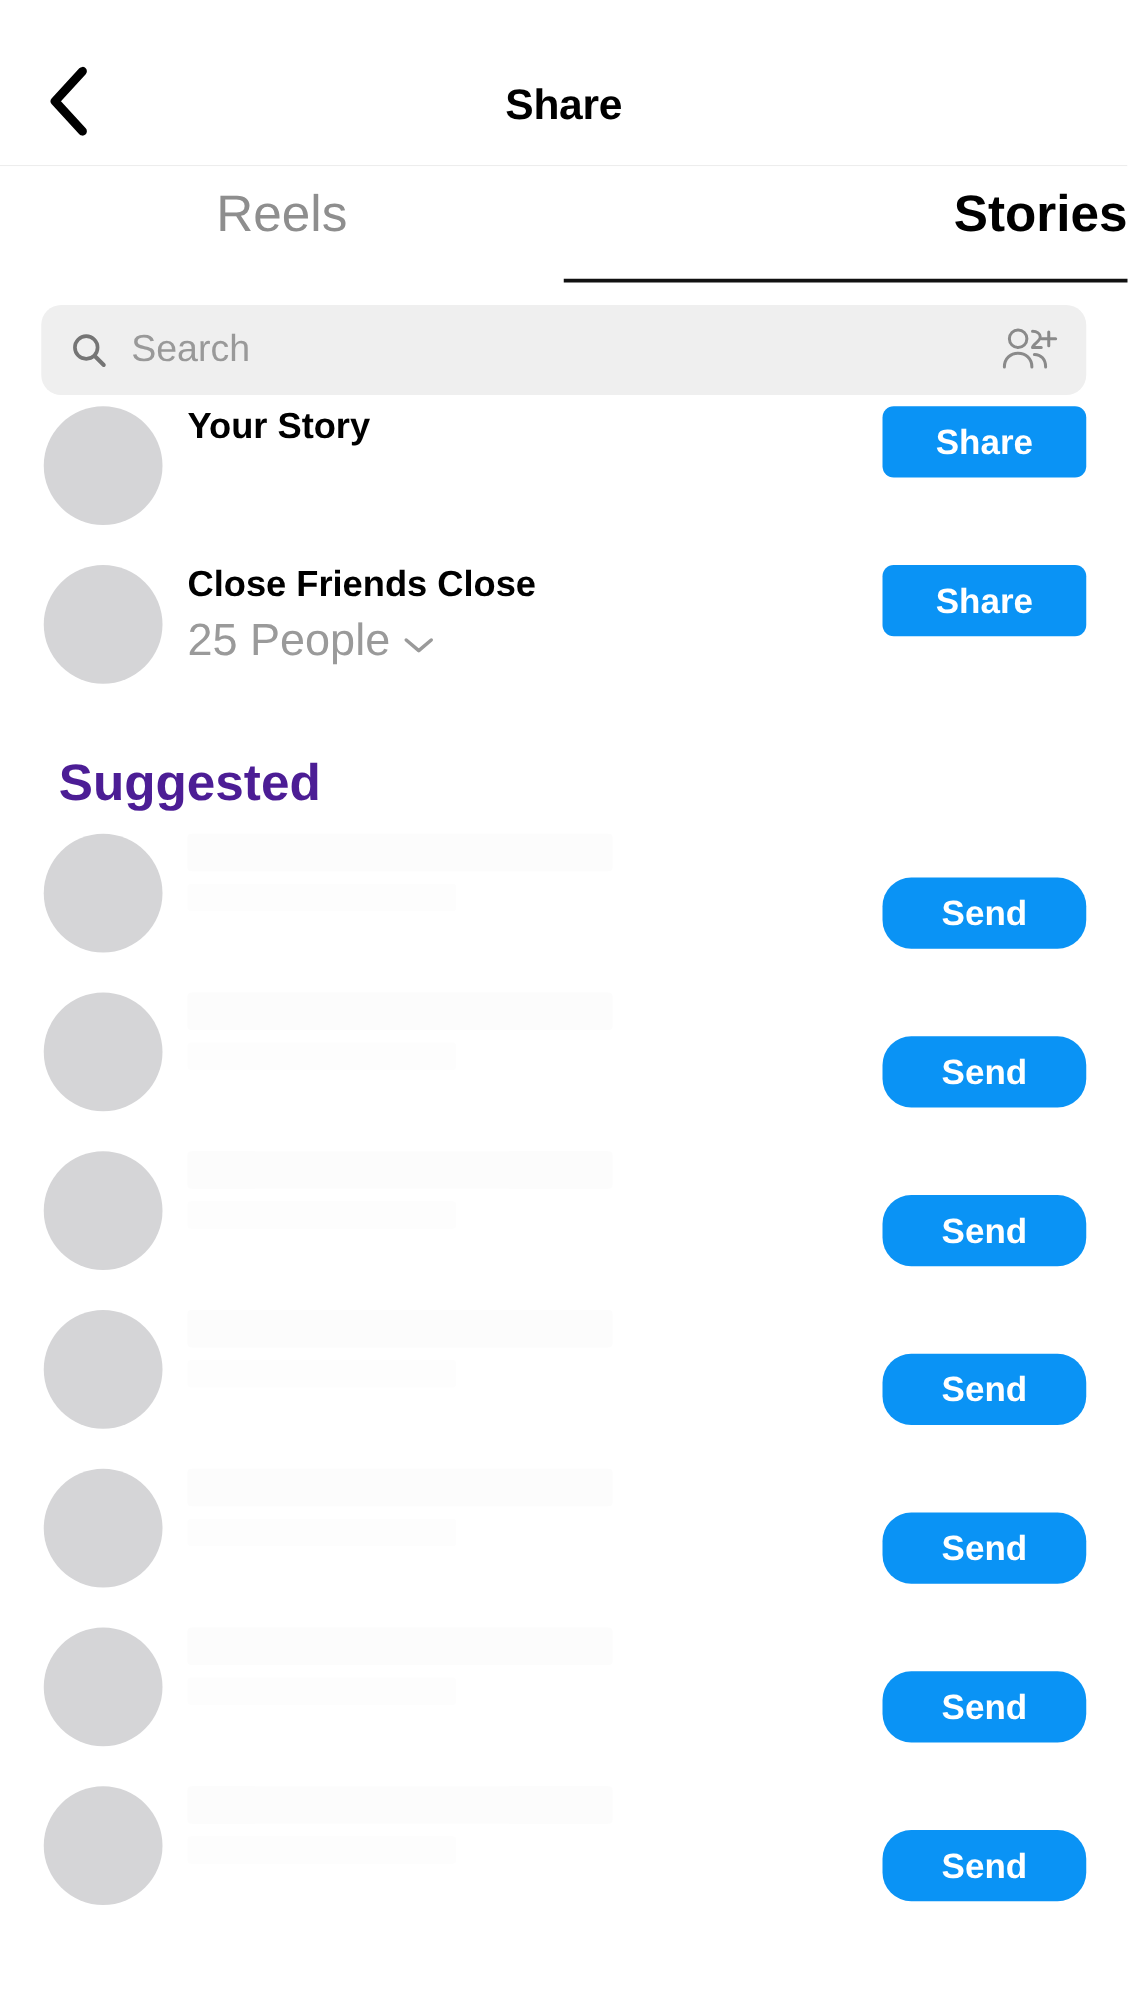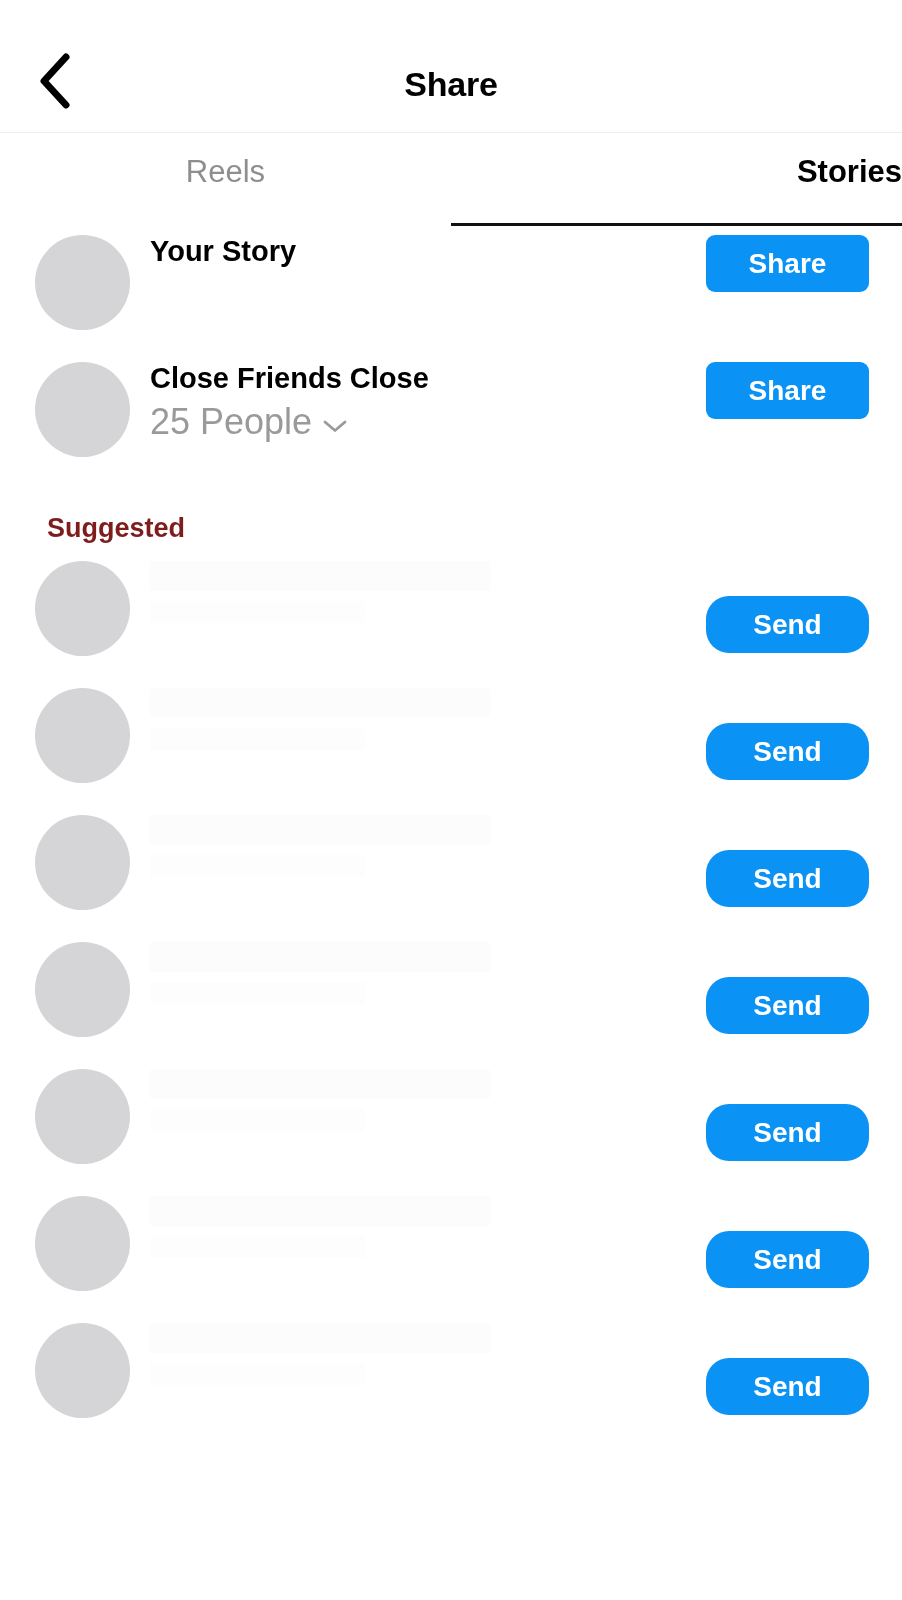--- a/index.html
+++ b/index.html
@@ -53,21 +53,21 @@
     position: relative;
     display: flex;
     height: 93px;
     background: #ffffff;
   }
   .tab {
     flex: 1 1 50%;
     display: flex;
     align-items: center;
     justify-content: center;
-    font-size: 31px;
+    font-size: 41px;
     cursor: pointer;
     padding-bottom: 16px;
   }
   .tab.inactive { color: #8E8E8E; font-weight: normal; }
   .tab.active {
     color: #000000;
     font-weight: bold;
     position: relative;
     justify-content: flex-end;
   }
@@ -166,23 +166,23 @@
     font-weight: bold;
     cursor: pointer;
     line-height: 57px;
     padding: 0;
     text-align: center;
   }
 
   
   .section-title {
     padding: 24px 33px 8px 47px;
-    font-size: 27px;
-    font-weight: bold;
-    color: #7f1d1d;
+    font-size: 41px;
+    font-weight: bold;
+    color: #4c1d95;
   }
   .redacted-name {
     height: 30px;
     width: 340px;
     background: #FCFCFC;
     border-radius: 3px;
   }
   .redacted-sub {
     height: 22px;
     width: 215px;
@@ -211,20 +211,41 @@
 
   <div class="tabs">
     <div class="tab inactive">
       <span>Reels</span>
     </div>
     <div class="tab active">
       <span>Stories</span>
     </div>
   </div>
 
+  <div class="search-wrap">
+    <div class="search-bar">
+      <span class="search-icon">
+        <svg width="32" height="32" viewBox="0 0 24 24" fill="none" xmlns="http://www.w3.org/2000/svg">
+          <circle cx="10.5" cy="10.5" r="6.8" stroke="#757575" stroke-width="2.2"></circle>
+          <line x1="15.6" y1="15.6" x2="21" y2="21" stroke="#757575" stroke-width="2.4" stroke-linecap="round"></line>
+        </svg>
+      </span>
+      <input class="search-input" type="text" placeholder="Search" style="">
+      <span class="add-people-icon">
+        <svg width="46" height="40" viewBox="0 0 46 40" fill="none" xmlns="http://www.w3.org/2000/svg">
+          <circle cx="13.5" cy="11" r="7" stroke="#8A8A8A" stroke-width="2.4"></circle>
+          <path d="M2.5 33.5 C2.5 26.8 7.5 22.5 13.5 22.5 C19.5 22.5 24.5 26.8 24.5 33.5" stroke="#8A8A8A" stroke-width="2.4" stroke-linecap="round" fill="none"></path>
+          <path d="M25 5 C28.6 5 31.2 7 31.2 9.6 C31.2 13.2 25.6 14.8 25 18 L32 18" stroke="#8A8A8A" stroke-width="2.4" stroke-linecap="round" stroke-linejoin="round" fill="none"></path>
+          <path d="M26.5 23.5 C31.8 23.5 35.5 27.4 35.5 33.5" stroke="#8A8A8A" stroke-width="2.4" stroke-linecap="round" fill="none"></path>
+          <line x1="38" y1="5.5" x2="38" y2="16.5" stroke="#8A8A8A" stroke-width="2.4" stroke-linecap="round"></line>
+          <line x1="32.5" y1="11" x2="43.5" y2="11" stroke="#8A8A8A" stroke-width="2.4" stroke-linecap="round"></line>
+        </svg>
+      </span>
+    </div>
+  </div>
 
   <div class="list">
 
     <div class="row">
       <div class="avatar"></div>
       <div class="row-text">
         <div class="row-title">Your Story</div>
       </div>
       <button class="action-btn">Share</button>
     </div>

